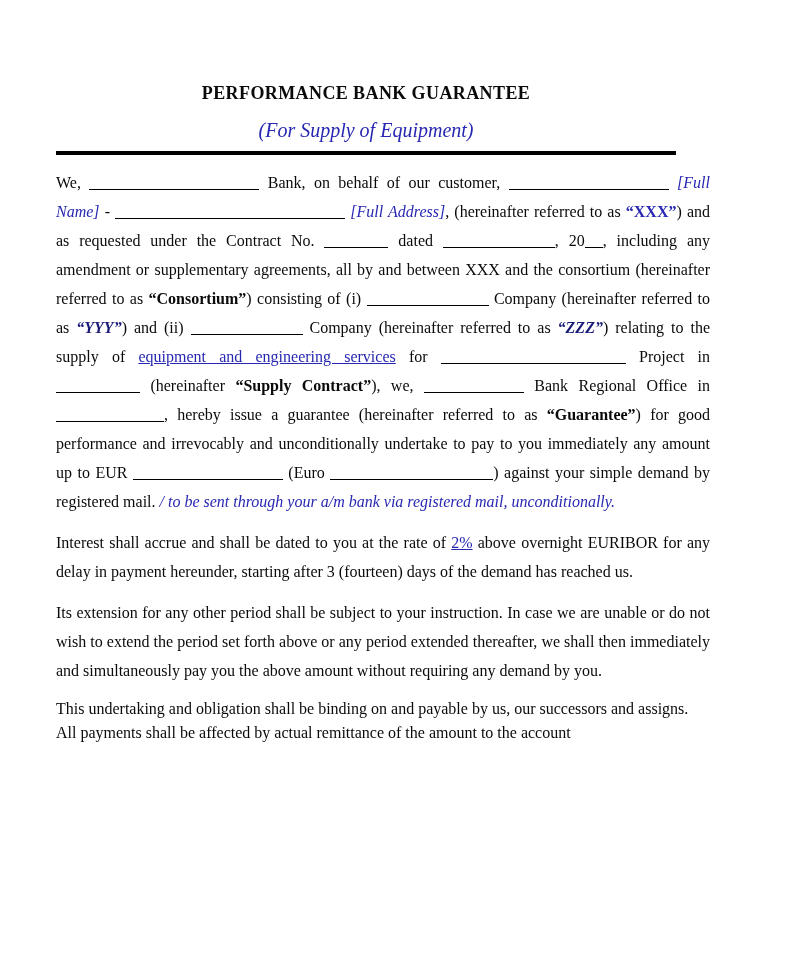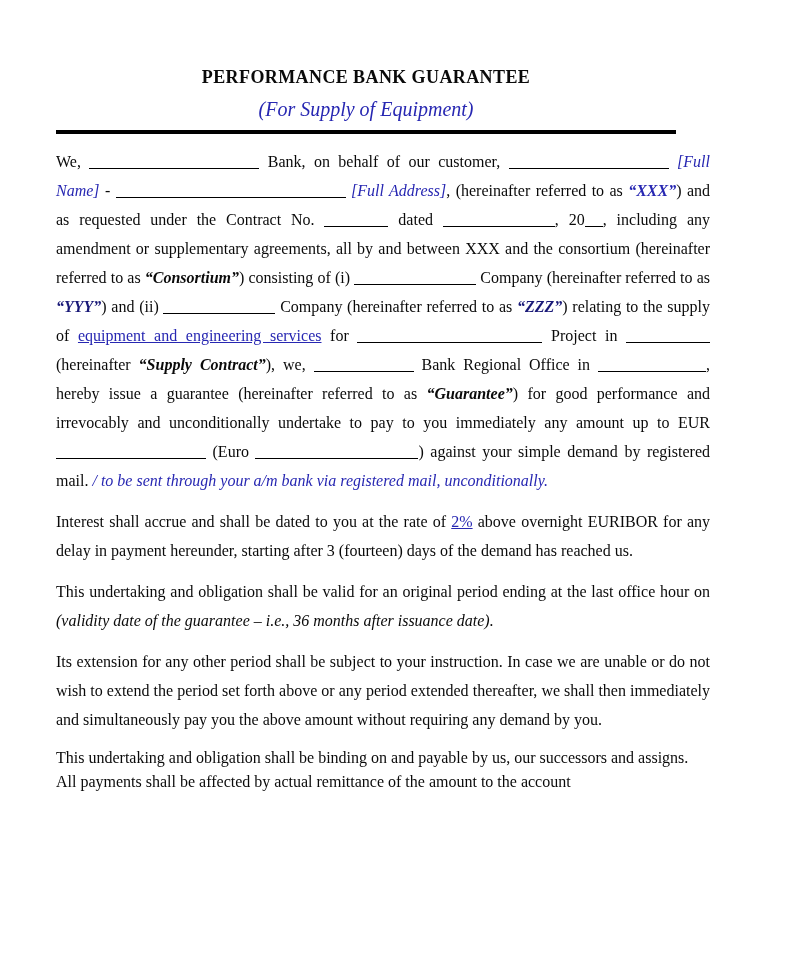--- a/index.html
+++ b/index.html
@@ -21,21 +21,21 @@
   }
   .header {
     width: 620px;
     text-align: center;
   }
   .doc-title {
     font-size: 18px;
     font-weight: bold;
     letter-spacing: 0.4px;
     line-height: 22px;
-    margin: 0;
+    margin: 16px;
   }
   .doc-subtitle {
     font-size: 20px;
     font-style: italic;
     color: var(--blue);
     margin: 11px 0 0 0;
     line-height: 20px;
   }
   .title-rule {
     width: 620px;
@@ -54,41 +54,40 @@
     line-height: 29px;
     text-align: justify;
   }
   .para.single {
     line-height: 24px;
     text-align: left;
     margin-bottom: 4px;
   }
   .run.n  { }
   .run.i  { font-style: italic; }
-  .run.bi { font-weight: bold; font-style: italic; }
+  .run.bi { font-weight: bold; }
   .run.blue { color: var(--blue); text-decoration: underline; }
   .run.ib  { color: var(--blue); font-style: italic; }
-  .run.bib { color: var(--blue); font-weight: bold; font-style: italic; }
+  .run.bib { color: var(--blue); font-weight: bold; }
   .run.bin { color: var(--navy); font-weight: bold; font-style: italic; }
   .blank {
     display: inline-block;
     border-bottom: 1px solid #000000;
     height: 15px;
     vertical-align: -2px;
   }
 </style>
 </head>
 <body>
 
 <div class="page">
   <div class="header">
     <h1 class="doc-title">PERFORMANCE BANK GUARANTEE</h1>
     <p class="doc-subtitle">(For Supply of Equipment)</p>
   </div>
   <div class="title-rule"></div>
   <div class="body-text">
       <p class="para justified"><span class="run n">We, </span><span class="blank" style="width: 170px;"></span><span class="run n"> Bank, on behalf of our customer, </span><span class="blank" style="width: 160px;"></span><span class="run n"> </span><span class="run ib">[Full Name]</span><span class="run n"> - </span><span class="blank" style="width: 230px;"></span><span class="run n"> </span><span class="run ib">[Full Address]</span><span class="run n">, (hereinafter referred to as </span><span class="run bib">“XXX”</span><span class="run n">) and as requested under the Contract No. </span><span class="blank" style="width: 64px;"></span><span class="run n"> dated </span><span class="blank" style="width: 112px;"></span><span class="run n">, 20</span><span class="blank" style="width: 18px;"></span><span class="run n">, including any amendment or supplementary agreements, all by and between XXX and the consortium (hereinafter referred to as </span><span class="run bi">“Consortium”</span><span class="run n">) consisting of (i) </span><span class="blank" style="width: 122px;"></span><span class="run n"> Company (hereinafter referred to as </span><span class="run bin">“YYY”</span><span class="run n">) and (ii) </span><span class="blank" style="width: 112px;"></span><span class="run n"> Company (hereinafter referred to as </span><span class="run bin">“ZZZ”</span><span class="run n">) relating to the supply of </span><span class="run blue">equipment and engineering services</span><span class="run n"> for </span><span class="blank" style="width: 185px;"></span><span class="run n"> Project in </span><span class="blank" style="width: 84px;"></span><span class="run n"> (hereinafter </span><span class="run bi">“Supply Contract”</span><span class="run n">), we, </span><span class="blank" style="width: 100px;"></span><span class="run n"> Bank Regional Office in </span><span class="blank" style="width: 108px;"></span><span class="run n">, hereby issue a guarantee (hereinafter referred to as </span><span class="run bi">“Guarantee”</span><span class="run n">) for good performance and irrevocably and unconditionally undertake to pay to you immediately any amount up to EUR </span><span class="blank" style="width: 150px;"></span><span class="run n"> (Euro </span><span class="blank" style="width: 163px;"></span><span class="run n">) against your simple demand by registered mail. </span><span class="run ib">/ to be sent through your a/m bank via registered mail, unconditionally.</span></p>
       <p class="para justified"><span class="run n">Interest shall accrue and shall be dated to you at the rate of </span><span class="run blue">2%</span><span class="run n"> above overnight EURIBOR for any delay in payment hereunder, starting after 3 (fourteen) days of the demand has reached us.</span></p>
-      <p class="para justified"><span class="run n">This undertaking and obligation shall be valid for an original period ending at the last office hour on </span><span class="run i">(validity date of the guarantee – i.e., 36 months after issuance date).</span></p>
       <p class="para justified"><span class="run n">Its extension for any other period shall be subject to your instruction. In case we are unable or do not wish to extend the period set forth above or any period extended thereafter, we shall then immediately and simultaneously pay you the above amount without requiring any demand by you.</span></p>
       <p class="para single"><span class="run n">This undertaking and obligation shall be binding on and payable by us, our successors and assigns. All payments shall be affected by actual remittance of the amount to the account</span></p>
     </div>
 </div>
 
 </body></html>

